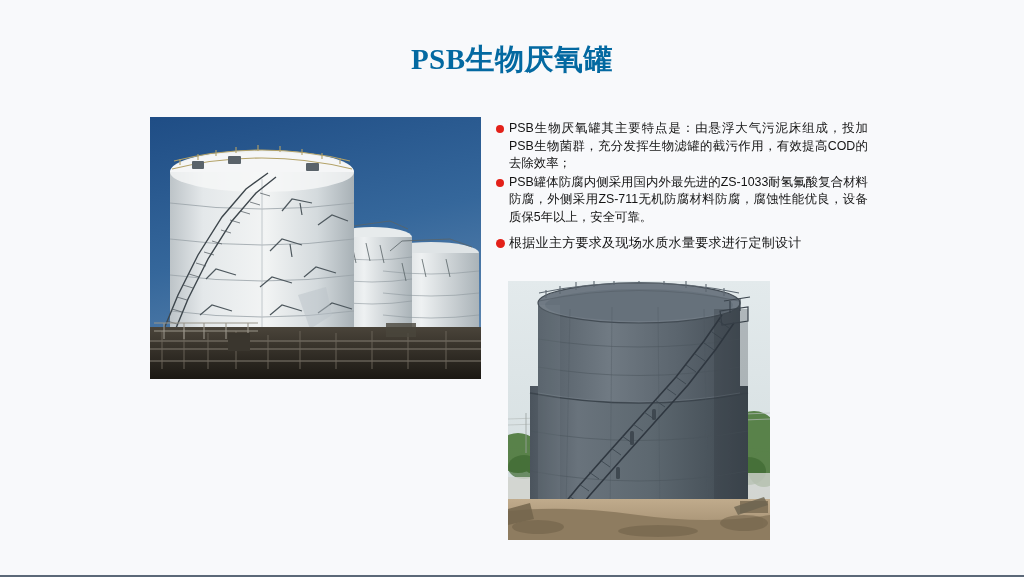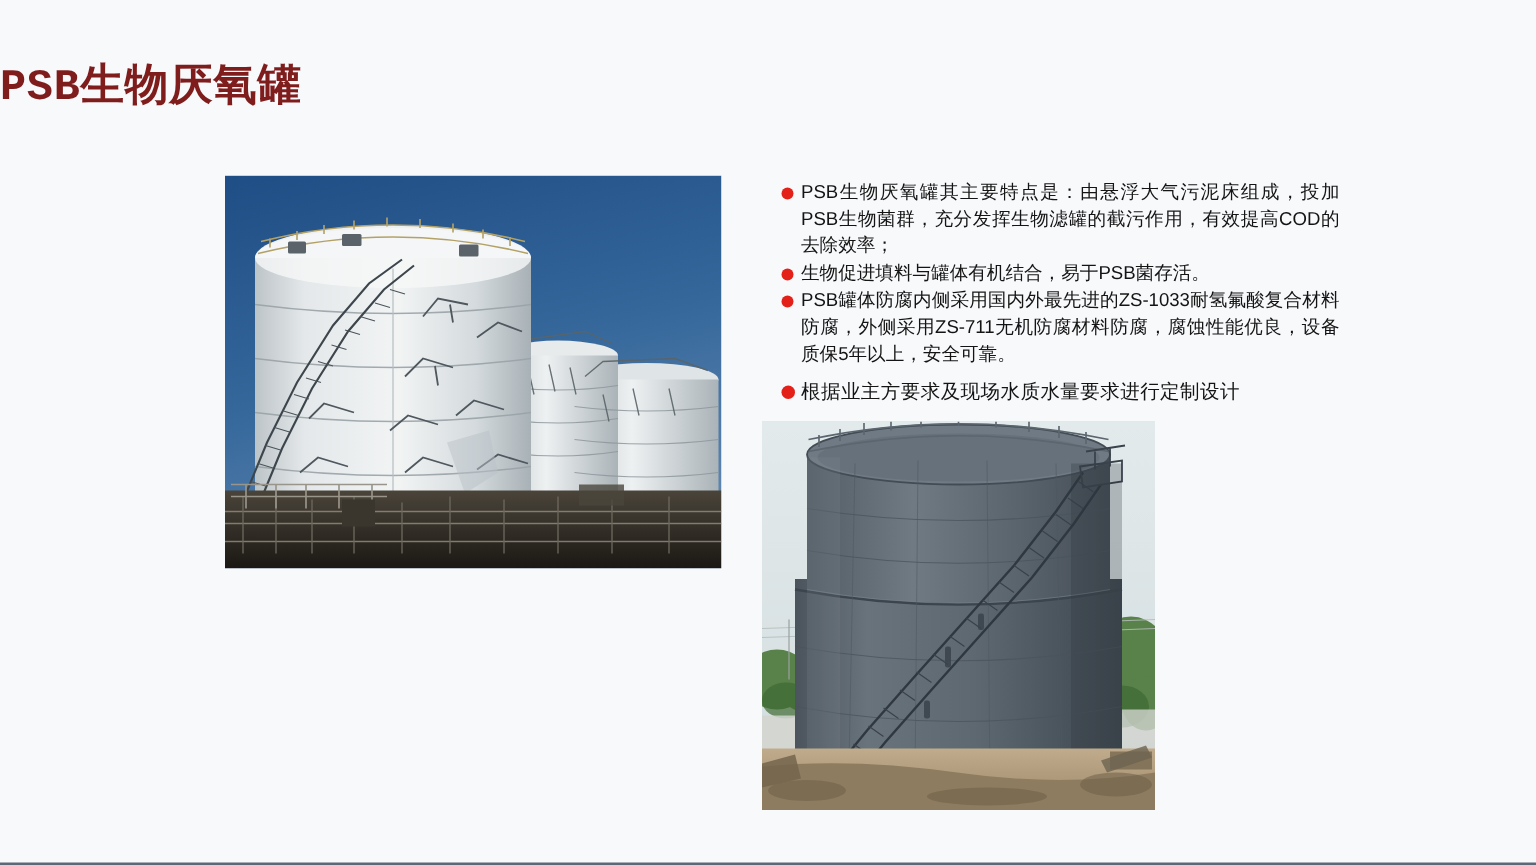--- a/index.html
+++ b/index.html
@@ -27,27 +27,27 @@
     height: 2px;
     background: #5b6878;
   }
 
   
   .title {
     position: absolute;
     left: 0;
     right: 0;
     top: 42px;
-    text-align: left;
+    text-align: center;
     font-size: 29px;
     font-weight: bold;
-    color: #7f1d1d;
+    color: #0369a1;
     letter-spacing: 0.5px;
     line-height: 1.2;
-    font-family: Liberation Mono, monospace;
+    font-family: Liberation Serif, serif;
   }
 
   
   .photo {
     position: absolute;
     overflow: hidden;
     background: #cfd6dd;
   }
   .photo-left {
     left: 150px;
@@ -59,21 +59,21 @@
     left: 508px;
     top: 281px;
     width: 262px;
     height: 259px;
   }
   .photo svg { display: block; width: 100%; height: 100%; }
 
   
   .bullets {
     position: absolute;
-    left: 521px;
+    left: 496px;
     top: 120px;
     width: 372px;
     color: #141414;
     font-size: 12.4px;
     line-height: 1.42;
     font-family: "Liberation Sans", "DejaVu Sans", sans-serif;
   }
   .bullet-item {
     position: relative;
     padding-left: 13px;
@@ -354,19 +354,18 @@
       </g>
 
       <rect x="232" y="220" width="28" height="12" fill="#7e6f55" opacity="0.9"></rect>
       <path d="M226 226 L256 216 L260 224 L230 234 Z" fill="#6d6450" opacity="0.8"></path>
       <path d="M0 228 L22 222 L26 238 L0 244 Z" fill="#73654c" opacity="0.85"></path>
     </svg>
   </div>
 
   <div class="bullets">
     <p class="bullet-item">PSB生物厌氧罐其主要特点是：由悬浮大气污泥床组成，投加PSB生物菌群，充分发挥生物滤罐的截污作用，有效提高COD的去除效率；</p>
-    <p class="bullet-item">生物促进填料与罐体有机结合，易于PSB菌存活。</p>
     <p class="bullet-item">PSB罐体防腐内侧采用国内外最先进的ZS-1033耐氢氟酸复合材料防腐，外侧采用ZS-711无机防腐材料防腐，腐蚀性能优良，设备质保5年以上，安全可靠。</p>
     <p class="bullet-item emphasis">根据业主方要求及现场水质水量要求进行定制设计</p>
   </div>
 
   <div class="bottom-rule"></div>
 </div>
 
 </body></html>

